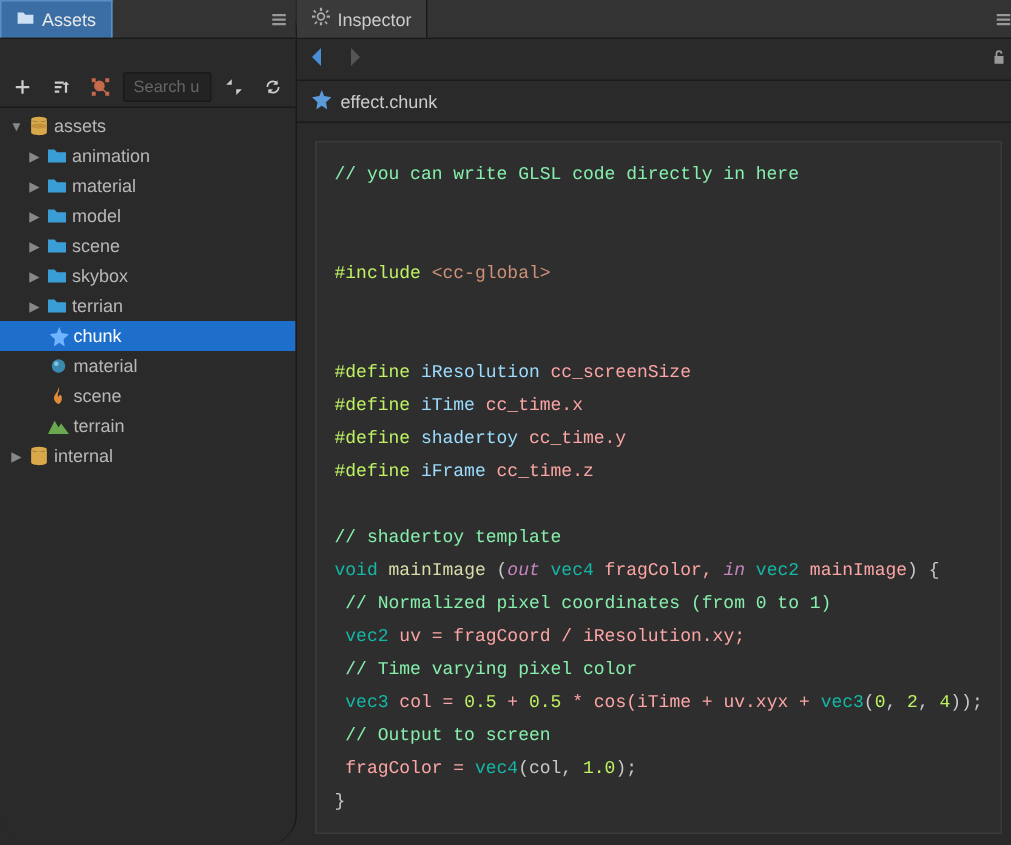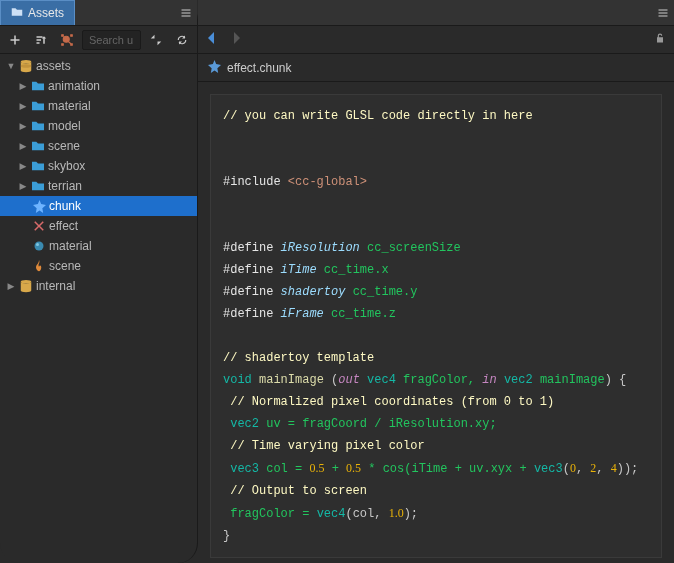--- a/index.html
+++ b/index.html
@@ -65,20 +65,21 @@
   }
 
   .toolbar {
     height: 28px;
     background: #2a2a2a;
     border-bottom: 1px solid #1a1a1a;
     display: flex;
     align-items: center;
     padding: 0 4px;
     gap: 4px;
+    margin-top: 18px;
   }
   .tool-btn {
     width: 22px;
     height: 22px;
     display: flex;
     align-items: center;
     justify-content: center;
     color: #bbb;
     border-radius: 2px;
     cursor: pointer;
@@ -159,28 +160,28 @@
   .code-box {
     border: 1px solid #3a3a3a;
     background: #2e2e2e;
     padding: 10px 12px;
     font-family: Consolas, Monaco, "Courier New", monospace;
     font-size: 12px;
     line-height: 22px;
     white-space: pre;
     color: #c8c8c8;
   }
-  .tok-comment { color: #fef9c3; }
-  .tok-directive { color: #e5e5e5; }
+  .tok-comment { color: #86efac; }
+  .tok-directive { color: #bef264; }
   .tok-keyword { color: #c586c0; font-style: italic; }
   .tok-type { color: #14b8a6; }
   .tok-func { color: #dcdcaa; }
-  .tok-ident { color: #22c55e; }
-  .tok-num { color: #eab308; font-family: Liberation Serif, serif; }
-  .tok-macro { color: #9cdcfe; font-style: italic; }
+  .tok-ident { color: #fca5a5; }
+  .tok-num { color: #bef264; }
+  .tok-macro { color: #9cdcfe; }
   .tok-include { color: #ce9178; margin-top: 24px; }
   .tok-punc { color: #c8c8c8; }
   .svg-i { display: inline-block; vertical-align: middle; }
 </style>
 </head>
 <body>
 
 <div class="panel-left">
   <div class="tab-bar">
     <div class="tab active-assets">
@@ -301,58 +302,67 @@
       <span class="tree-icon">
           <svg width="13" height="13" viewBox="0 0 16 16">
             <path fill="#6eb4ff" d="M8 0l2 5 6 1-4.5 4 1 6L8 13l-4.5 3 1-6L0 6l6-1z"></path>
           </svg>
         </span>
       <span class="tree-label">chunk</span>
     </div>
     <div class="tree-row indent-2">
       <span class="tree-icon">
           <svg width="12" height="12" viewBox="0 0 16 16">
-            <path fill="#d86a6a" d="M7 0h2v7h7v2H9v7H7V9H0V7h7z" transform="rotate(45 8 8)"></path>
-          </svg>
-        </span>
-      <span class="tree-label">effect</span>
-    </div>
-    <div class="tree-row indent-2">
-      <span class="tree-icon">
-          <svg width="12" height="12" viewBox="0 0 16 16">
             <circle cx="8" cy="8" r="6" fill="#3a8ab0"></circle>
             <circle cx="6" cy="6" r="2" fill="#7fc5e0"></circle>
           </svg>
         </span>
       <span class="tree-label">material</span>
     </div>
     <div class="tree-row indent-2">
       <span class="tree-icon">
           <svg width="12" height="14" viewBox="0 0 16 16">
             <path fill="#e08a3a" d="M8 0c2 4-2 5 0 9 1-3 3-2 3 1 0 3-2 5-3 5s-4-2-4-5c0-4 4-5 4-10z"></path>
           </svg>
         </span>
       <span class="tree-label">scene</span>
+    </div>
+    <div class="tree-row indent-2">
+      <span class="tree-icon">
+          <svg width="14" height="12" viewBox="0 0 16 12">
+            <path fill="#6aa84f" d="M0 12L5 2l3 5 2-3 6 8z"></path>
+          </svg>
+        </span>
+      <span class="tree-label">terrain</span>
     </div>
 
     <div class="tree-row indent-0">
       <span class="tree-disclosure">▶</span>
       <span class="tree-icon">
         <svg width="14" height="14" viewBox="0 0 16 16">
             <ellipse cx="8" cy="3" rx="6" ry="2" fill="#d8a84a"></ellipse>
             <path fill="#d8a84a" d="M2 3v10c0 1.1 2.7 2 6 2s6-.9 6-2V3c0 1.1-2.7 2-6 2s-6-.9-6-2z"></path>
           </svg>
       </span>
       <span class="tree-label">internal</span>
     </div>
   </div>
 </div>
 
 <div class="panel-right">
   <div class="tab-bar">
+    <div class="tab active-inspector">
+      <span class="svg-i">
+        <svg width="12" height="12" viewBox="0 0 16 16">
+            <circle cx="8" cy="8" r="3" fill="none" stroke="#aaa" stroke-width="1.5"></circle>
+            <path fill="#aaa" d="M7 0h2v3H7zM7 13h2v3H7zM0 7h3v2H0zM13 7h3v2h-3zM2 2l2 2-1 1-2-2zM12 12l2 2-1 1-2-2zM14 2l-2 2 1 1 2-2zM4 12l-2 2 1 1 2-2z"></path>
+          </svg>
+      </span>
+      <span>Inspector</span>
+    </div>
     <div class="tab-grow"></div>
     <div class="tab-menu tool-btn">
       <svg width="12" height="12" viewBox="0 0 16 16">
           <path fill="#999" d="M2 3h12v2H2zM2 7h12v2H2zM2 11h12v2H2z"></path>
         </svg>
     </div>
   </div>
 
   <div class="nav-bar">
     <span class="nav-btn">

